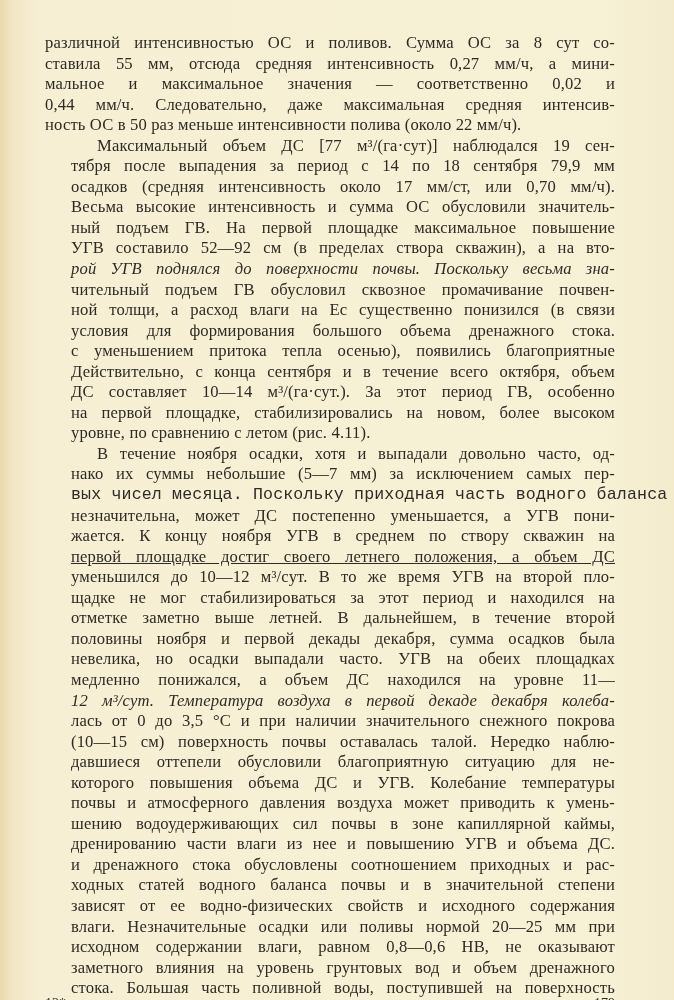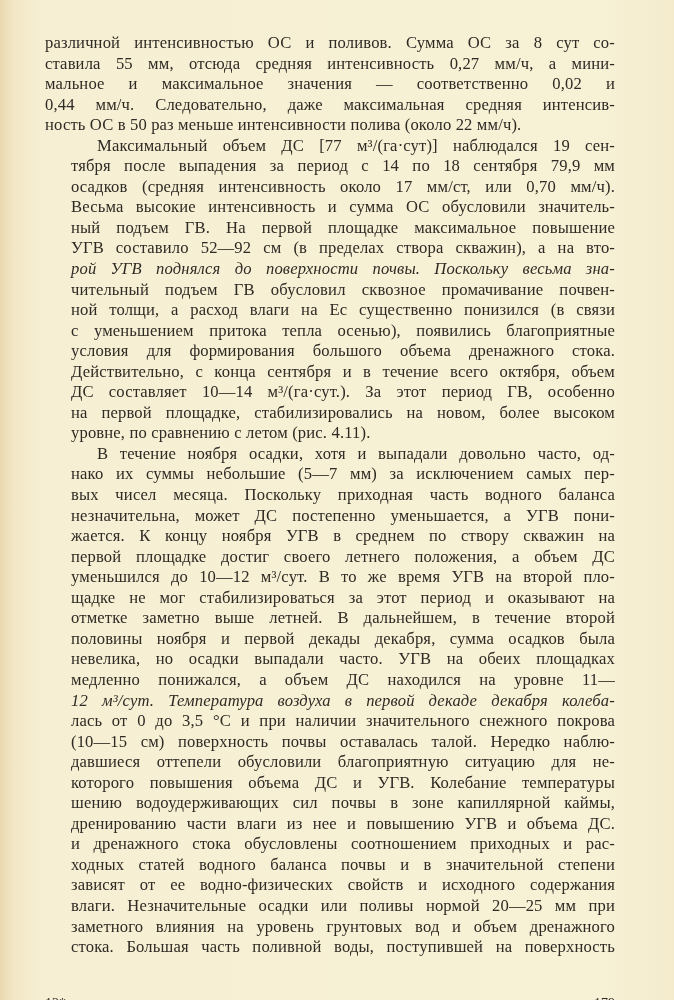--- a/index.html
+++ b/index.html
@@ -43,53 +43,55 @@
   <p class="para indent">
     <span class="line" style="padding-left: 26px; display: block;">Максимальный объем ДС [77 м³/(га·сут)] наблюдался 19 сен-</span>
     <span class="line" style="display: block;">тября после выпадения за период с 14 по 18 сентября 79,9 мм</span>
     <span class="line" style="display: block;">осадков (средняя интенсивность около 17 мм/ст, или 0,70 мм/ч).</span>
     <span class="line" style="display: block;">Весьма высокие интенсивность и сумма ОС обусловили значитель-</span>
     <span class="line" style="display: block;">ный подъем ГВ. На первой площадке максимальное повышение</span>
     <span class="line" style="display: block;">УГВ составило 52—92 см (в пределах створа скважин), а на вто-</span>
     <span class="line" style="display: block; font-style: italic;">рой УГВ поднялся до поверхности почвы. Поскольку весьма зна-</span>
     <span class="line" style="display: block;">чительный подъем ГВ обусловил сквозное промачивание почвен-</span>
     <span class="line" style="display: block;">ной толщи, а расход влаги на Eс существенно понизился (в связи</span>
+    <span class="line" style="display: block;">условия для формирования большого объема дренажного стока.</span>
     <span class="line" style="display: block;">с уменьшением притока тепла осенью), появились благоприятные</span>
-    <span class="line" style="display: block;">условия для формирования большого объема дренажного стока.</span>
     <span class="line" style="display: block;">Действительно, с конца сентября и в течение всего октября, объем</span>
     <span class="line" style="display: block;">ДС составляет 10—14 м³/(га·сут.). За этот период ГВ, особенно</span>
     <span class="line" style="display: block;">на первой площадке, стабилизировались на новом, более высоком</span>
     <span class="line last" style="display: block;">уровне, по сравнению с летом (рис. 4.11).</span>
   </p>
   <p class="para indent">
     <span class="line" style="padding-left: 26px; display: block;">В течение ноября осадки, хотя и выпадали довольно часто, од-</span>
     <span class="line" style="display: block;">нако их суммы небольшие (5—7 мм) за исключением самых пер-</span>
-    <span class="line" style="display: block;">вых чисел месяца. Поскольку приходная часть водного баланса</span>
+    <span class="line" style="display: block; font-family: Liberation Mono, monospace;">вых чисел месяца. Поскольку приходная часть водного баланса</span>
     <span class="line" style="display: block;">незначительна, может ДС постепенно уменьшается, а УГВ пони-</span>
     <span class="line" style="display: block;">жается. К концу ноября УГВ в среднем по створу скважин на</span>
-    <span class="line" style="display: block;">первой площадке достиг своего летнего положения, а объем ДС</span>
+    <span class="line" style="display: block; text-decoration: underline;">первой площадке достиг своего летнего положения, а объем ДС</span>
     <span class="line" style="display: block;">уменьшился до 10—12 м³/сут. В то же время УГВ на второй пло-</span>
-    <span class="line" style="display: block;">щадке не мог стабилизироваться за этот период и оказывают на</span>
+    <span class="line" style="display: block;">щадке не мог стабилизироваться за этот период и находился на</span>
     <span class="line" style="display: block;">отметке заметно выше летней. В дальнейшем, в течение второй</span>
     <span class="line" style="display: block;">половины ноября и первой декады декабря, сумма осадков была</span>
     <span class="line" style="display: block;">невелика, но осадки выпадали часто. УГВ на обеих площадках</span>
     <span class="line" style="display: block;">медленно понижался, а объем ДС находился на уровне 11—</span>
     <span class="line" style="display: block; font-style: italic;">12 м³/сут. Температура воздуха в первой декаде декабря колеба-</span>
     <span class="line" style="display: block;">лась от 0 до 3,5 °С и при наличии значительного снежного покрова</span>
     <span class="line" style="display: block;">(10—15 см) поверхность почвы оставалась талой. Нередко наблю-</span>
     <span class="line" style="display: block;">давшиеся оттепели обусловили благоприятную ситуацию для не-</span>
     <span class="line" style="display: block;">которого повышения объема ДС и УГВ. Колебание температуры</span>
+    <span class="line" style="display: block;">почвы и атмосферного давления воздуха может приводить к умень-</span>
     <span class="line" style="display: block;">шению водоудерживающих сил почвы в зоне капиллярной каймы,</span>
     <span class="line" style="display: block;">дренированию части влаги из нее и повышению УГВ и объема ДС.</span>
   </p>
   <p class="para indent">
     <span class="line" style="display: block;">и дренажного стока обусловлены соотношением приходных и рас-</span>
     <span class="line" style="display: block;">ходных статей водного баланса почвы и в значительной степени</span>
     <span class="line" style="display: block;">зависят от ее водно-физических свойств и исходного содержания</span>
     <span class="line" style="display: block;">влаги. Незначительные осадки или поливы нормой 20—25 мм при</span>
+    <span class="line" style="display: block;">исходном содержании влаги, равном 0,8—0,6 НВ, не оказывают</span>
     <span class="line" style="display: block;">заметного влияния на уровень грунтовых вод и объем дренажного</span>
     <span class="line" style="display: block;">стока. Большая часть поливной воды, поступившей на поверхность</span>
 
   </p>
 </div>
 
 <div class="footer">
   <span>12*</span>
   <span>179</span>
 </div>

